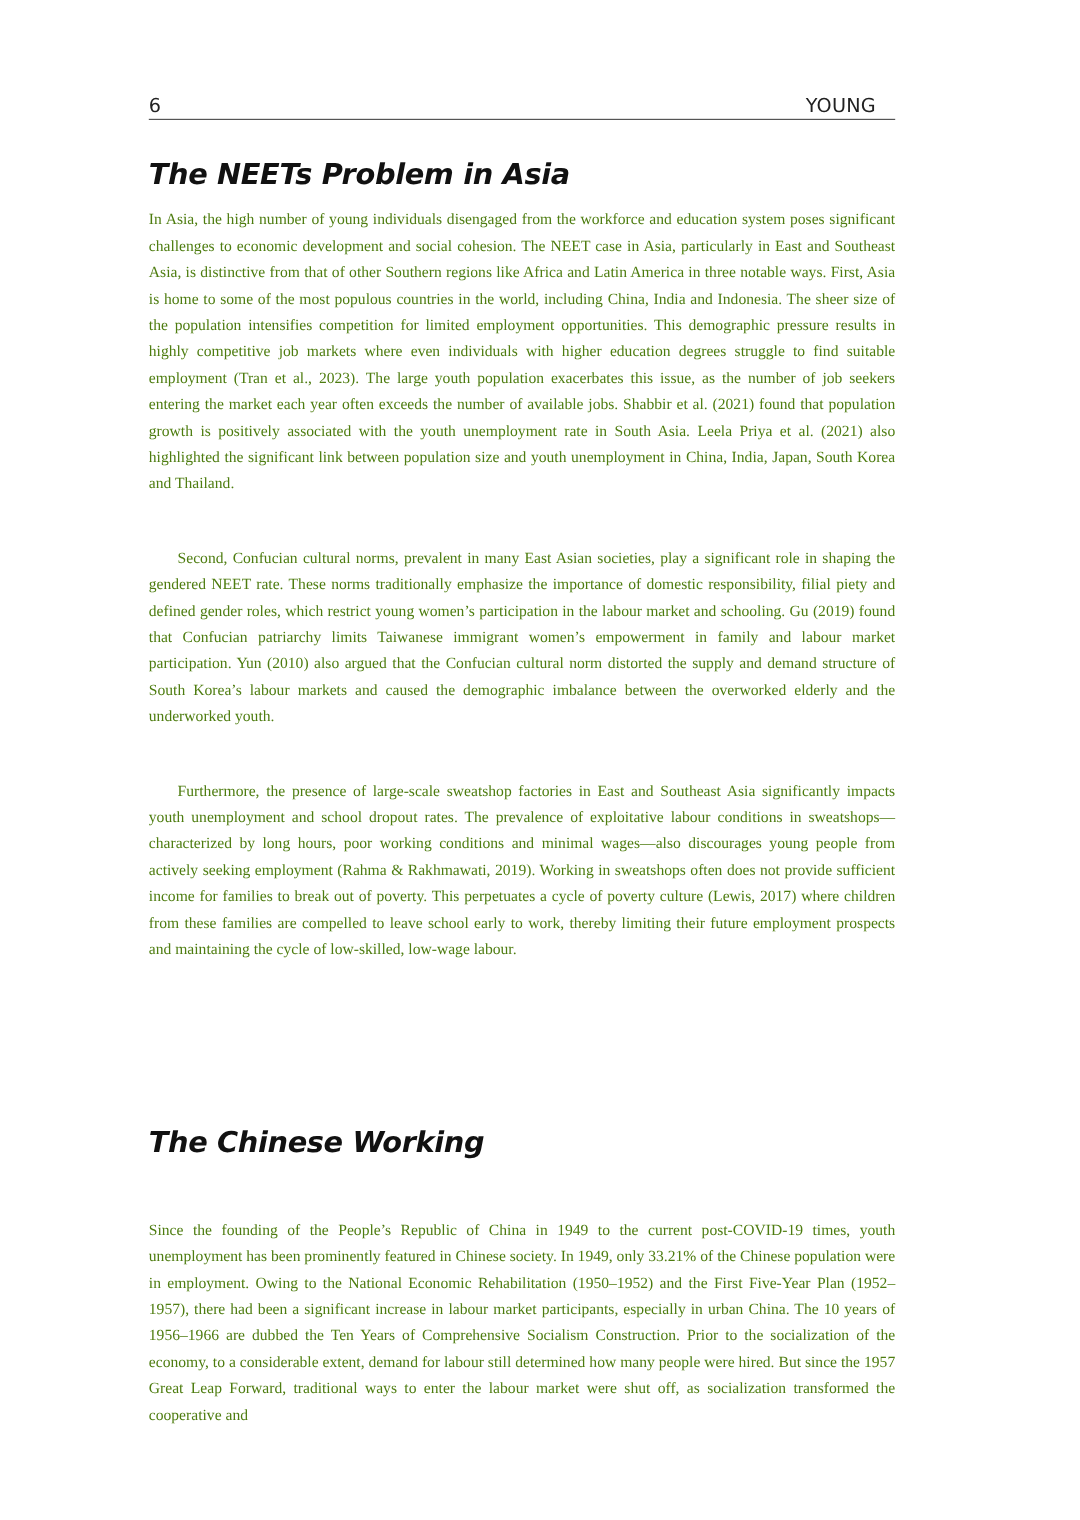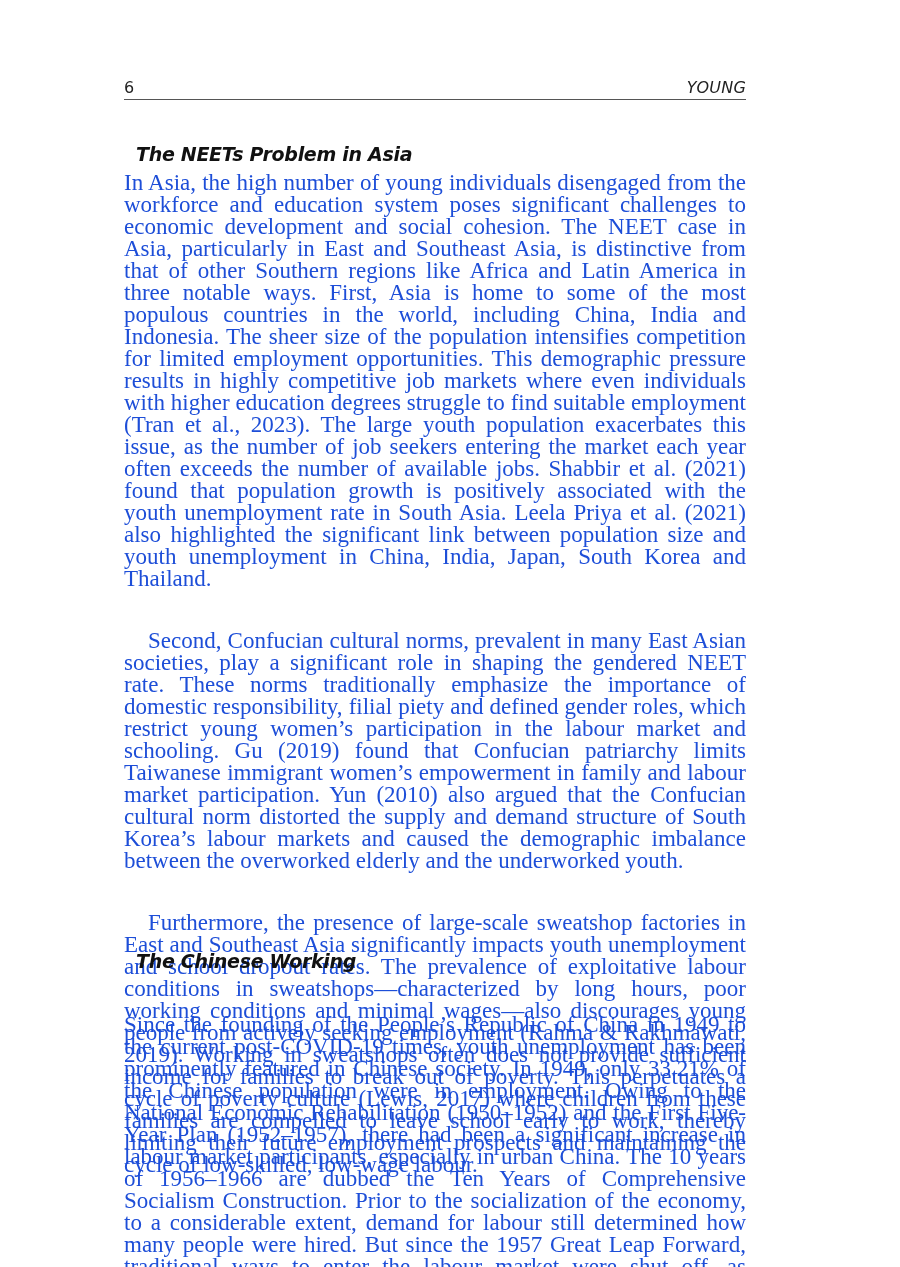--- a/index.html
+++ b/index.html
@@ -32,49 +32,48 @@
       color: #222;
     }
     .page-number {
       position: absolute;
       left: 0;
       top: 1px;
       font-weight: normal;
     }
     .running-title {
       position: absolute;
-      right: 0;
+      right: 16px;
       top: 1px;
-      font-style: italic;
       letter-spacing: 0.2px;
       margin-left: 34px;
     }
     .section-heading {
       position: absolute;
       left: 0;
       font-family: "DejaVu Sans", sans-serif;
       font-weight: bold;
       font-style: italic;
-      font-size: 19px;
+      font-size: 24px;
       color: #111;
-      margin: 12px;
+      margin: 0;
       letter-spacing: -0.3px;
     }
     .h1 { top: 131px; }
     .h2 { top: 938px; }
     .body-text {
       position: absolute;
       left: 0;
       width: 622px;
       font-family: "Liberation Serif", serif;
-      font-size: 23px;
+      font-size: 13px;
       line-height: 22px;
       text-align: justify;
       hyphens: manual;
-      color: #1d4ed8;
+      color: #4d7c0f;
     }
     .body-text p {
       margin: 0;
     }
     .body-text p.indent {
       text-indent: 24px;
       margin-top: 40px;
     }
     .block1 { top: 172px; }
     .block2 { top: 1014px; }

